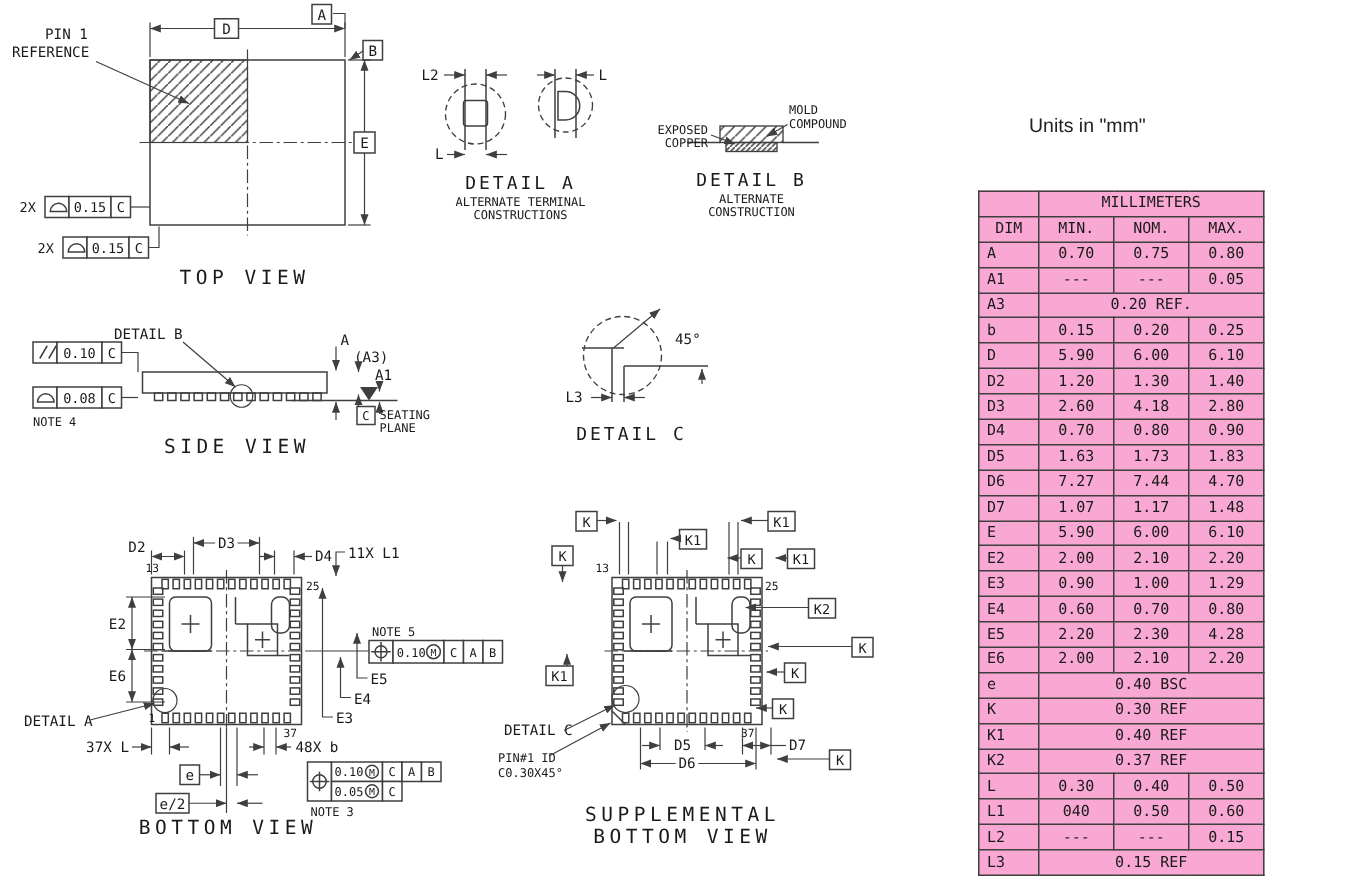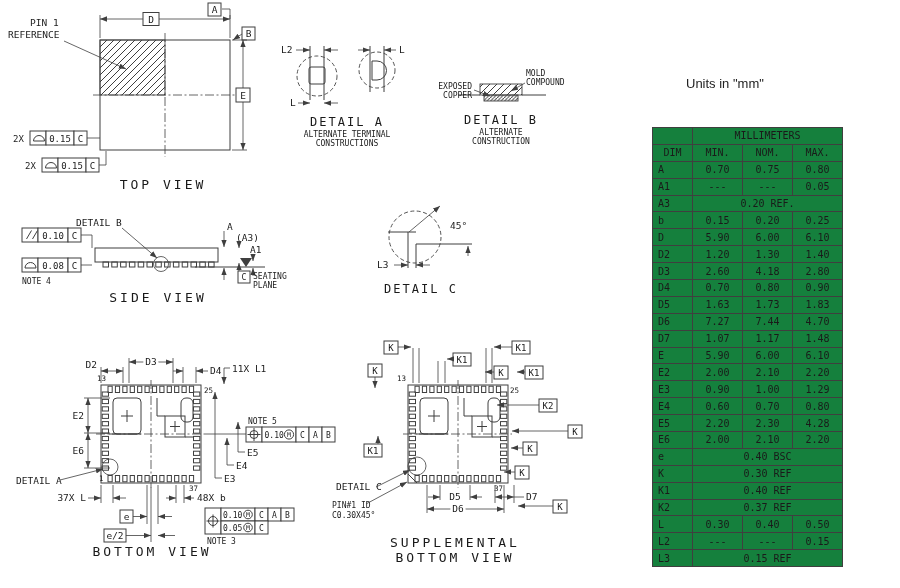--- a/index.html
+++ b/index.html
@@ -18,21 +18,21 @@
   svg .t8{font-size:8px;}
   svg .t7{font-size:7.5px;}
   svg .ttl{font-size:13px;letter-spacing:3px;}
   svg .ttl2{font-size:12px;letter-spacing:2px;}
   svg .mid{text-anchor:middle;}
   svg .end{text-anchor:end;}
   svg .hl{paint-order:stroke;stroke:#fff;stroke-width:5px;}
   #units{position:absolute;left:686px;top:76px;font-family:"Liberation Sans",sans-serif;
          font-size:13px;color:#222;}
   #dimtable{position:absolute;left:652px;top:127px;border-collapse:collapse;
-            font-size:10px;background:#15803d;}
+            font-size:10px;background:#f9a8d4;}
   #dimtable th,#dimtable td{border:1px solid #3f3f3f;height:15px;padding:0 2px;
             text-align:center;font-weight:normal;white-space:nowrap;}
   #dimtable td.dim{width:32px;text-align:left;padding-left:5px;}
   #dimtable td.v{width:45px;}
   #dimtable tr{height:16.9px;}
 </style>
 </head>
 <body>
 
 <div id="page">
@@ -582,20 +582,26 @@
           <td class="dim">K2</td>
           <td class="v" colspan="3">0.37 REF</td>
         </tr>
         <tr>
           <td class="dim">L</td>
           <td class="v">0.30</td>
           <td class="v">0.40</td>
           <td class="v">0.50</td>
         </tr>
         <tr>
+          <td class="dim">L1</td>
+          <td class="v">040</td>
+          <td class="v">0.50</td>
+          <td class="v">0.60</td>
+        </tr>
+        <tr>
           <td class="dim">L2</td>
           <td class="v">---</td>
           <td class="v">---</td>
           <td class="v">0.15</td>
         </tr>
         <tr>
           <td class="dim">L3</td>
           <td class="v" colspan="3">0.15 REF</td>
         </tr>
       </tbody>

